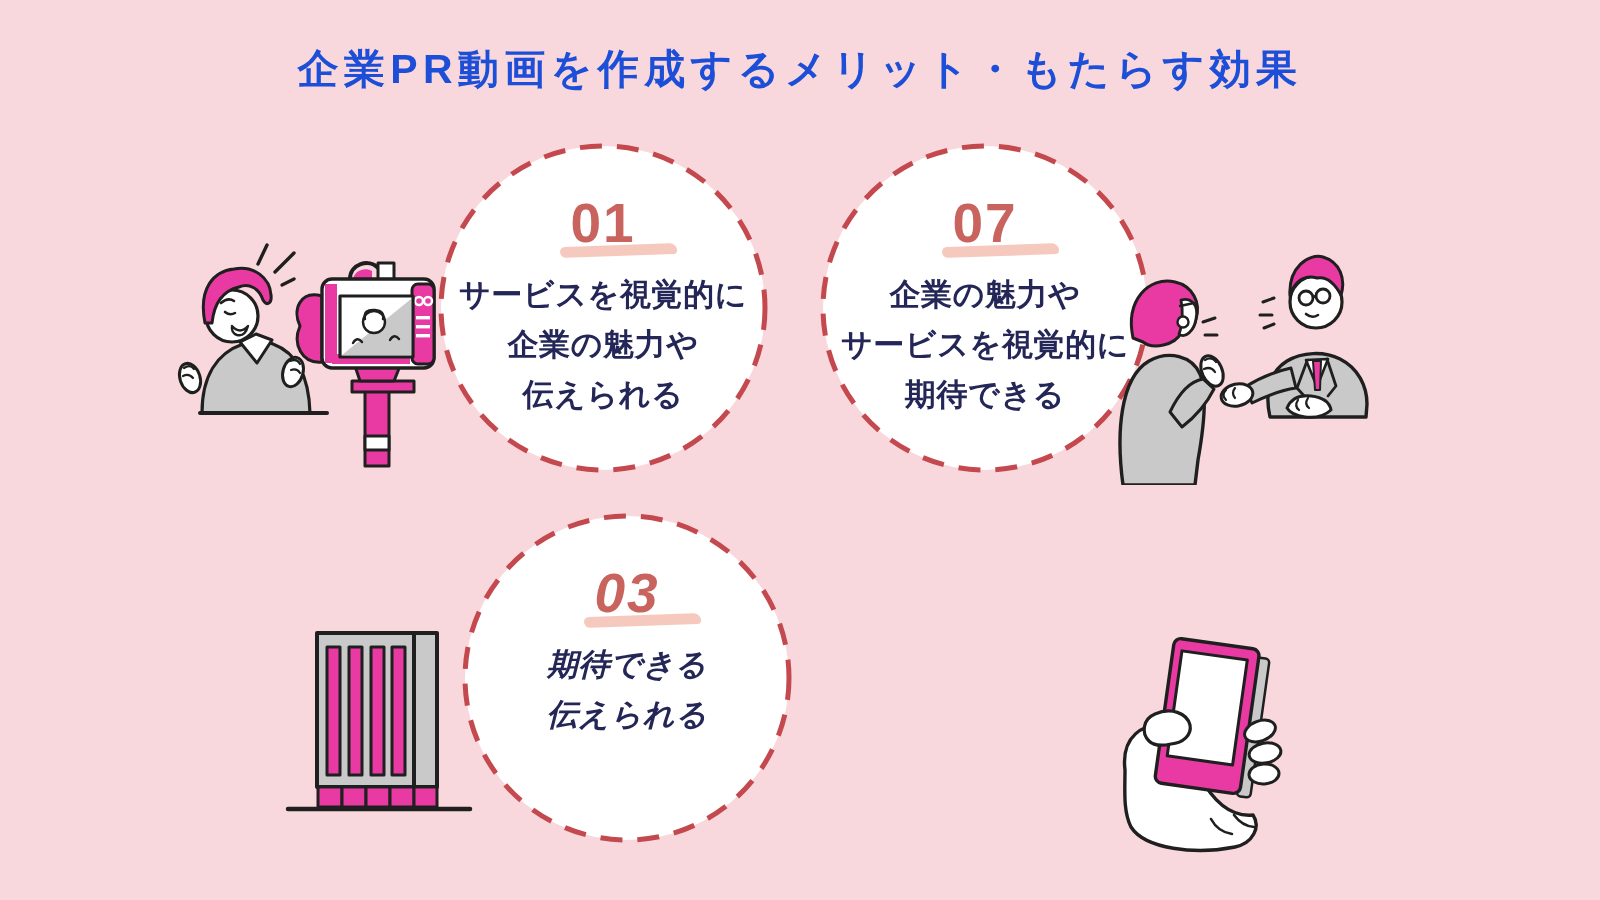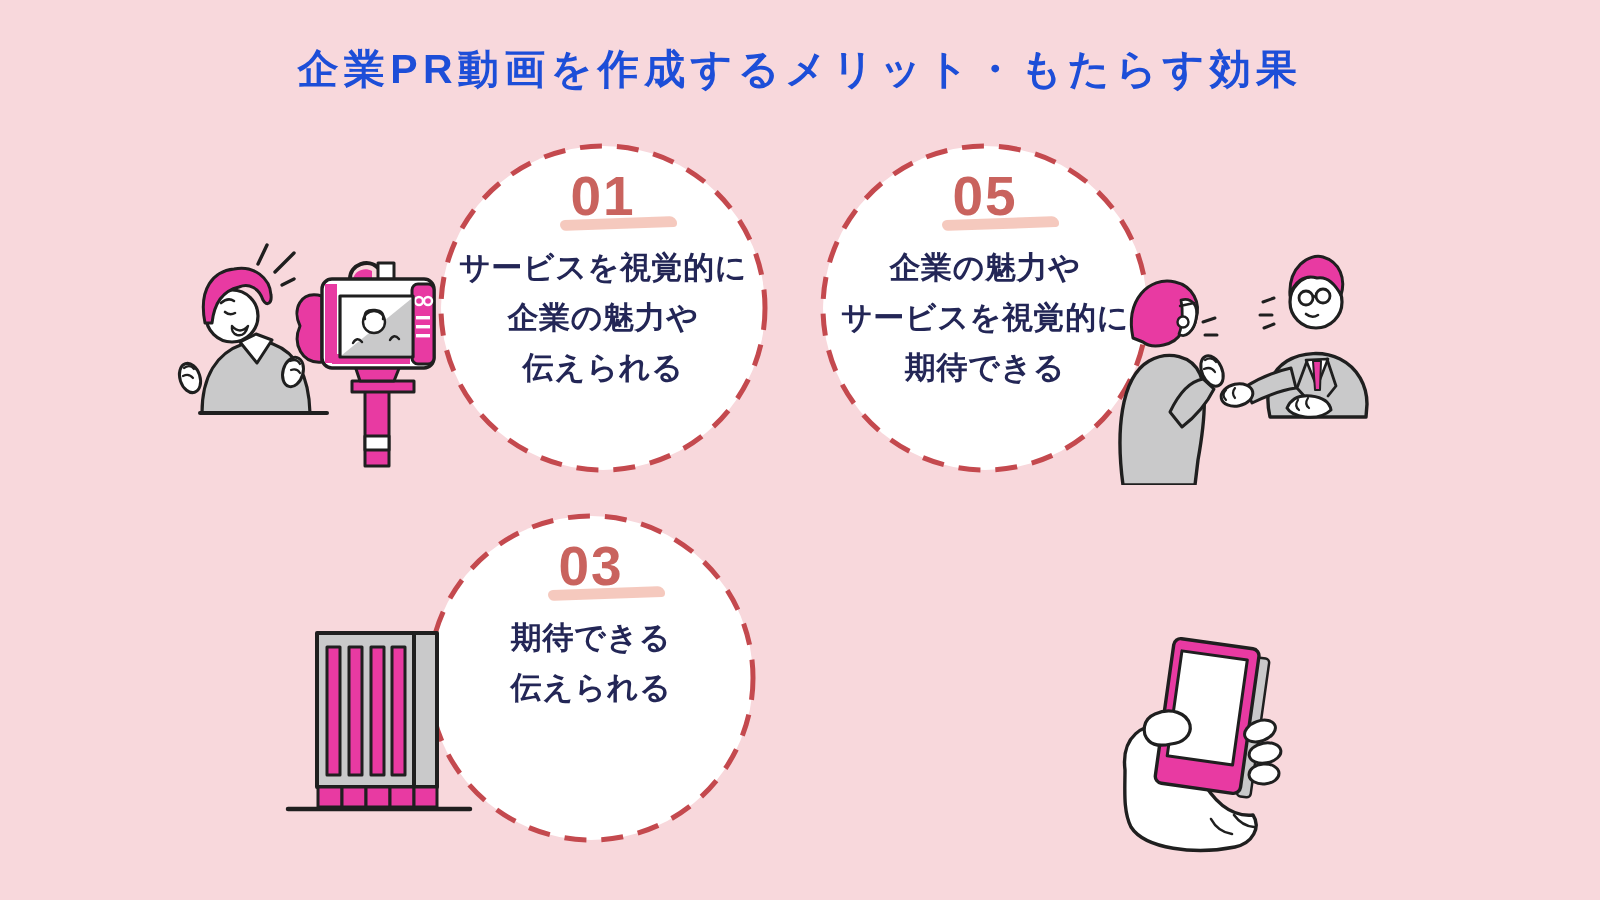--- a/index.html
+++ b/index.html
@@ -10,28 +10,28 @@
   }
   .title {
     position:absolute; top:42px; left:0; width:100%;
     margin:0; text-align:center;
     font-size:41px; font-weight:800; letter-spacing:0.13em;
     color:#1d4ed8;
   }
   .card { position:absolute; width:334px; height:334px; }
   .card-1 { left:436px; top:141px; }
   .card-2 { left:818px; top:141px; }
-  .card-3 { left:424px; top:511px; }
+  .card-3 { left:460px; top:511px;font-style:italic; }
   .card-4 { left:818px; top:511px; }
   .ring { position:absolute; left:0; top:0; }
   .card-inner {
     position:absolute; left:0; top:0; right:0; bottom:0;
     display:flex; flex-direction:column; align-items:center; text-align:center;
   }
-  .num-wrap { margin-top:28px; position:relative; line-height:1; }
+  .num-wrap { margin-top:55px; position:relative; line-height:1; }
   .num {
     position:relative; z-index:1;
     font-size:55px; font-weight:600; letter-spacing:2px;
     color:#C9635E;
   }
   .brush {
     position:absolute; z-index:0; left:-10px; right:-42px; bottom:-5px; height:11px;
     background:#F4C3B7; opacity:0.9;
     border-radius:8px 12px 6px 10px;
     transform:rotate(-2deg);
@@ -71,21 +71,21 @@
       </p>
     </div>
   </div>
 
   <div class="card card-2">
     <svg class="ring" width="334" height="334">
       <circle cx="167" cy="167" r="162" fill="#FFFFFF" stroke="#C4494E" stroke-width="5" stroke-dasharray="22 15"></circle>
     </svg>
     <div class="card-inner">
       <div class="num-wrap">
-        <span class="num">05</span>
+        <span class="num">07</span>
         <span class="brush"></span>
       </div>
       <p class="card-text">
         <span>企業の魅力や</span>
         <span>サービスを視覚的に</span>
         <span>期待できる</span>
       </p>
     </div>
   </div>
 

